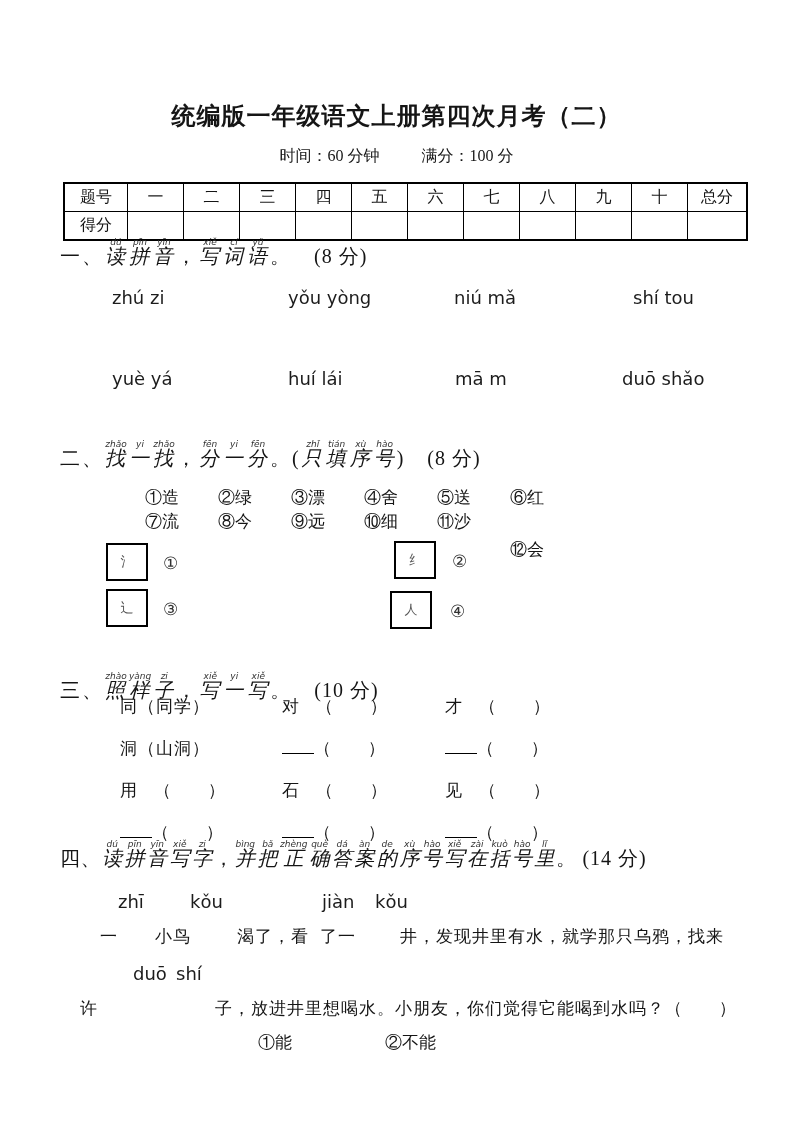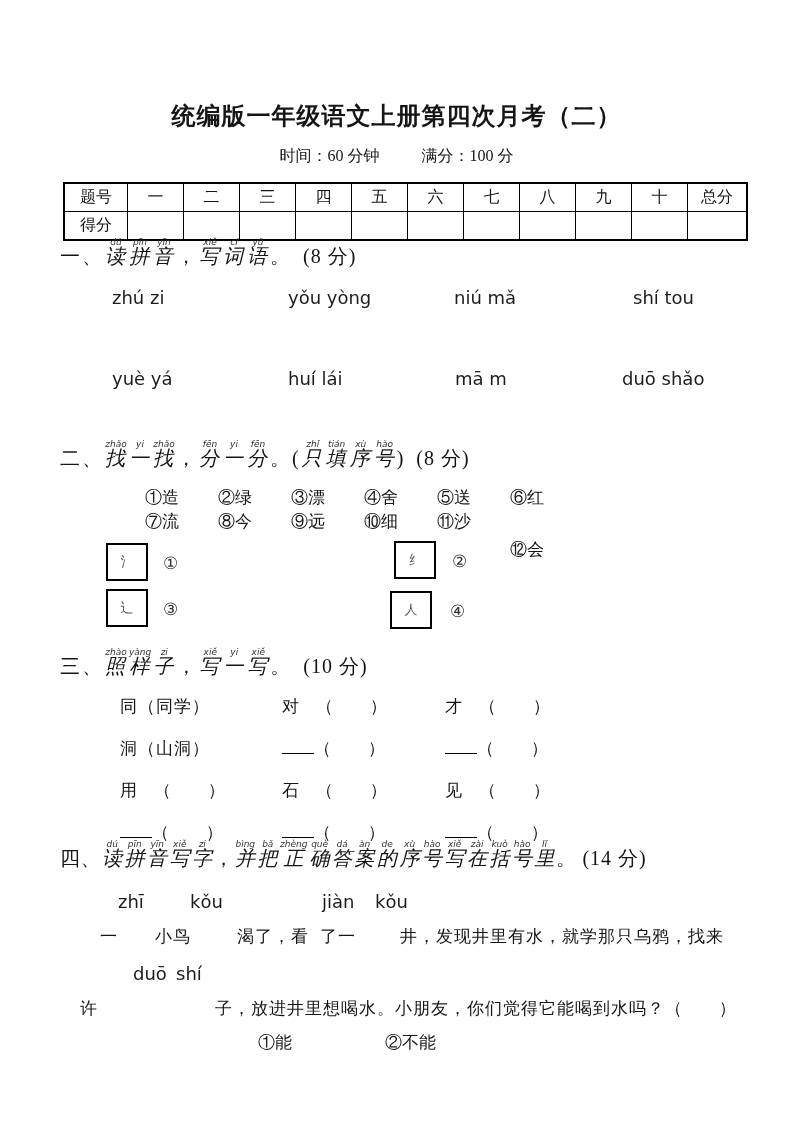--- a/index.html
+++ b/index.html
@@ -9,21 +9,21 @@
   .center{left:0;width:100%;text-align:center;}
   .title{font-size:24px;font-weight:bold;letter-spacing:1px;margin-top:44px;}
   .scope{font-size:15px;letter-spacing:1px;}
   .timeline{font-size:16px;}
   .timeline .gap{display:inline-block;width:42px;}
   table.score{position:absolute;left:63px;top:182px;border-collapse:collapse;
               border:2px solid #000;table-layout:fixed;}
   table.score td{border:1px solid #000;height:27px;text-align:center;
                  font-size:16px;padding:0;overflow:hidden;}
   .heading{font-size:20px;letter-spacing:2px;white-space:nowrap;line-height:1.1;padding-top:2px;}
-  .heading .pts{letter-spacing:1px;margin-left:11px;}
+  .heading .pts{letter-spacing:1px;margin-left:22px;}
   ruby{margin:8px 1px;font-style:italic;}
   rt{font-size:9px;font-family:"DejaVu Sans",sans-serif;letter-spacing:0;color:#333;}
   .pinyin{font-family:"DejaVu Sans",sans-serif;font-size:18px;color:#1c1c1c;white-space:nowrap;}
   .hz{font-size:17px;letter-spacing:1px;white-space:nowrap;}
   .charitem{font-size:17px;white-space:nowrap;}
   .box{position:absolute;width:42px;height:38px;border:2px solid #000;
        display:flex;align-items:center;justify-content:center;
        font-size:13px;color:#555;box-sizing:border-box;}
   .circ{position:absolute;font-size:17px;color:#333;}
   .blank{display:inline-block;width:32px;height:13px;border-bottom:1.5px solid #000;}
@@ -111,21 +111,21 @@
   <span class="circ" style="left:452px;top:551px">②</span>
   <div class="box" style="left:106px;top:589px">
       <span>辶</span>
     </div>
   <span class="circ" style="left:163px;top:599px">③</span>
   <div class="box" style="left:390px;top:591px">
       <span>人</span>
     </div>
   <span class="circ" style="left:450px;top:601px">④</span>
 
-  <div class="abs heading" style="left:60px;top:648px">
+  <div class="abs heading" style="left:60px;top:672px">
     <span>三、</span><span><ruby>照<rt>zhào</rt></ruby><ruby>样<rt>yàng</rt></ruby><ruby>子<rt>zi</rt></ruby>，<ruby>写<rt>xiě</rt></ruby><ruby>一<rt>yi</rt></ruby><ruby>写<rt>xiě</rt></ruby>。</span><span class="pts">(10 分)</span>
   </div>
 
   <div class="abs hz cell" style="left:120px;top:695px"><span>同</span><span>（同学）</span></div>
   <div class="abs hz cell" style="left:282px;top:695px"><span>对</span><span class="g">（　　）</span></div>
   <div class="abs hz cell" style="left:445px;top:695px"><span>才</span><span class="g">（　　）</span></div>
 
   <div class="abs hz cell" style="left:120px;top:737px"><span>洞</span><span>（山洞）</span></div>
   <div class="abs hz cell" style="left:282px;top:737px"><span class="blank"></span><span>（　　）</span></div>
   <div class="abs hz cell" style="left:445px;top:737px"><span class="blank"></span><span>（　　）</span></div>

